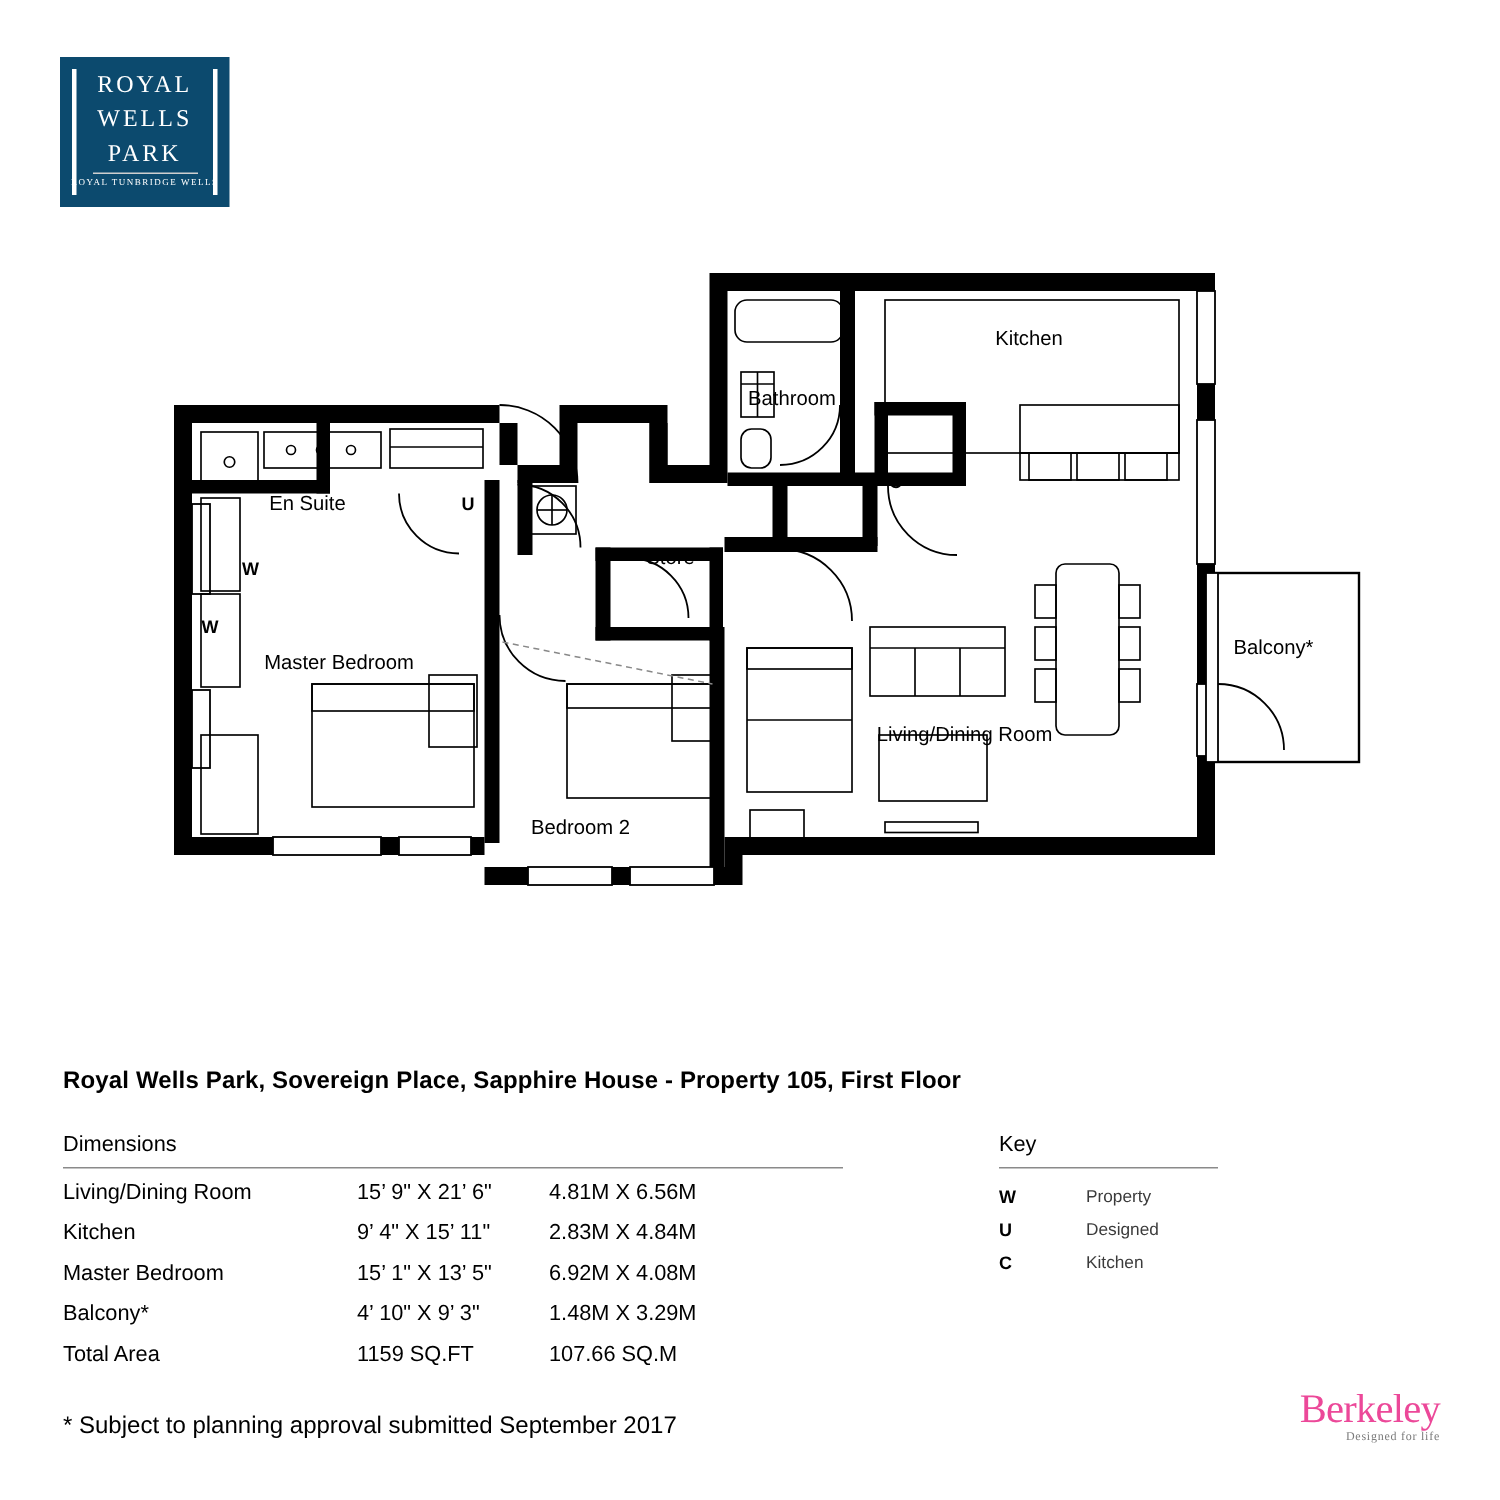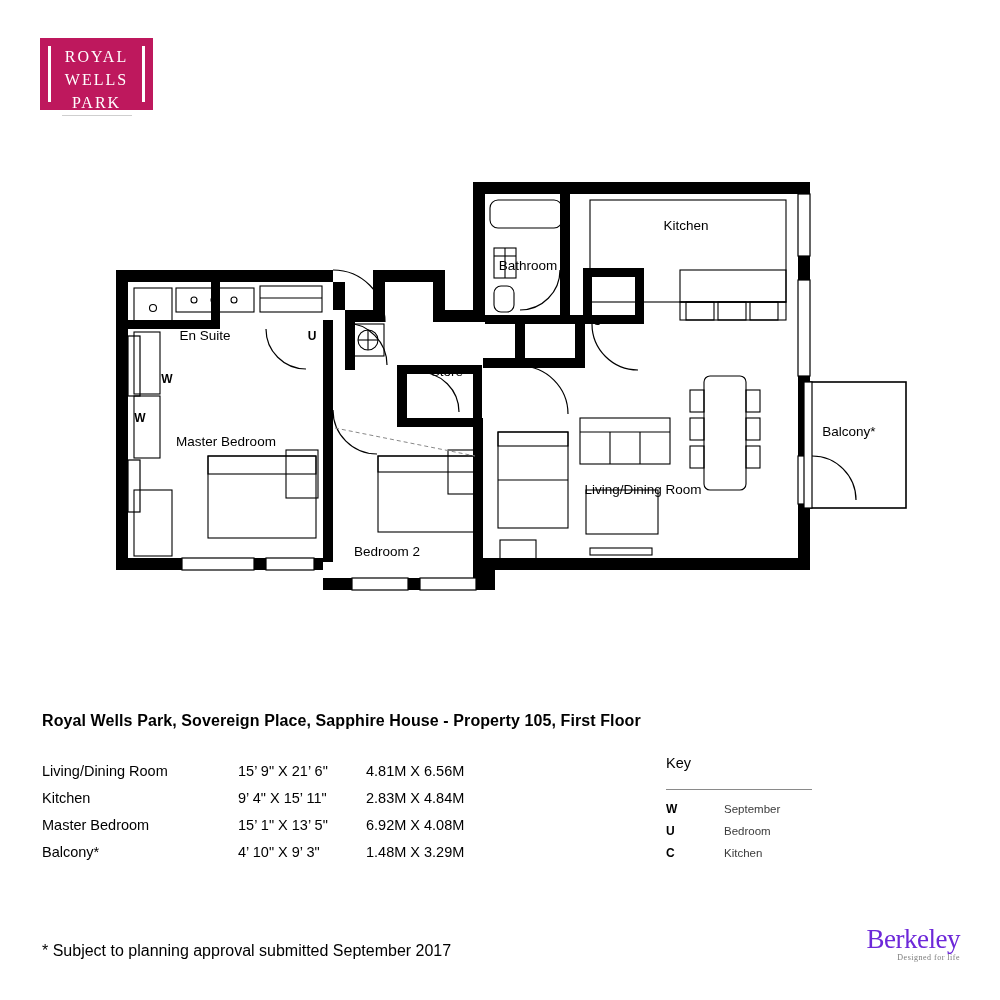--- a/index.html
+++ b/index.html
@@ -15,22 +15,22 @@
     color: #000000;
     overflow: hidden;
   }
 
   
   .logo {
     position: absolute;
     left: 40px;
     top: 38px;
     width: 113px;
-    height: 72px;
-    background: #be185d;
+    height: 100px;
+    background: #0c4a6e;
     color: #ffffff;
     box-sizing: border-box;
     padding: 6px 4px;
     text-align: center;
   }
   .logo .bar-l, .logo .bar-r {
     position: absolute;
     top: 8px;
     bottom: 8px;
     width: 3px;
@@ -125,21 +125,21 @@
 
   
   .key {
     position: absolute;
     left: 666px;
     top: 755px;
     width: 146px;
   }
   .key .hdr {
     font-size: 14.5px;
-    padding-bottom: 18px;
+    padding-bottom: 7px;
     border-bottom: 1px solid #8a8a8a;
   }
   .key table {
     border-collapse: collapse;
     margin-top: 8px;
   }
   .key td {
     font-size: 11.5px;
     padding: 4px 0;
     color: #3b3b3b;
@@ -154,21 +154,21 @@
   
   .berkeley {
     position: absolute;
     right: 40px;
     bottom: 38px;
     text-align: right;
   }
   .berkeley .b1 {
     font-family: "Liberation Serif", serif;
     font-size: 27px;
-    color: #6d28d9;
+    color: #ec4899;
     letter-spacing: -0.5px;
     line-height: 28px;
   }
   .berkeley .b2 {
     font-family: "Liberation Serif", serif;
     font-size: 8px;
     color: #7a7a7a;
     letter-spacing: 0.5px;
   }
 </style>
@@ -358,20 +358,21 @@
   <text class="rlabel-sm" x="50" y="262" text-anchor="middle" font-weight="bold">W</text>
   <text class="rlabel-sm" x="222" y="180" text-anchor="middle" font-weight="bold">U</text>
   <text class="rlabel-sm" x="507" y="165" text-anchor="middle" font-weight="bold">C</text>
 
 </svg>
 </div>
 
 <div class="title">Royal Wells Park, Sovereign Place, Sapphire House - Property 105, First Floor</div>
 
 <div class="dims">
+  <div class="hdr">Dimensions</div>
   <table>
     <tbody>
       <tr>
         <td class="name">Living/Dining Room</td>
         <td class="imp">15’ 9" X 21’ 6"</td>
         <td class="met">4.81M X 6.56M</td>
       </tr>
       <tr>
         <td class="name">Kitchen</td>
         <td class="imp">9’ 4" X 15’ 11"</td>
@@ -379,38 +380,43 @@
       </tr>
       <tr>
         <td class="name">Master Bedroom</td>
         <td class="imp">15’ 1" X 13’ 5"</td>
         <td class="met">6.92M X 4.08M</td>
       </tr>
       <tr>
         <td class="name">Balcony*</td>
         <td class="imp">4’ 10" X 9’ 3"</td>
         <td class="met">1.48M X 3.29M</td>
+      </tr>
+      <tr>
+        <td class="name">Total Area</td>
+        <td class="imp">1159 SQ.FT</td>
+        <td class="met">107.66 SQ.M</td>
       </tr>
     </tbody>
   </table>
 </div>
 
 <div class="footnote">* Subject to planning approval submitted September 2017</div>
 
 <div class="key">
   <div class="hdr">Key</div>
   <table>
     <tbody>
       <tr>
         <td class="sym">W</td>
-        <td>September</td>
+        <td>Property</td>
       </tr>
       <tr>
         <td class="sym">U</td>
-        <td>Bedroom</td>
+        <td>Designed</td>
       </tr>
       <tr>
         <td class="sym">C</td>
         <td>Kitchen</td>
       </tr>
     </tbody>
   </table>
 </div>
 
 <div class="berkeley">

